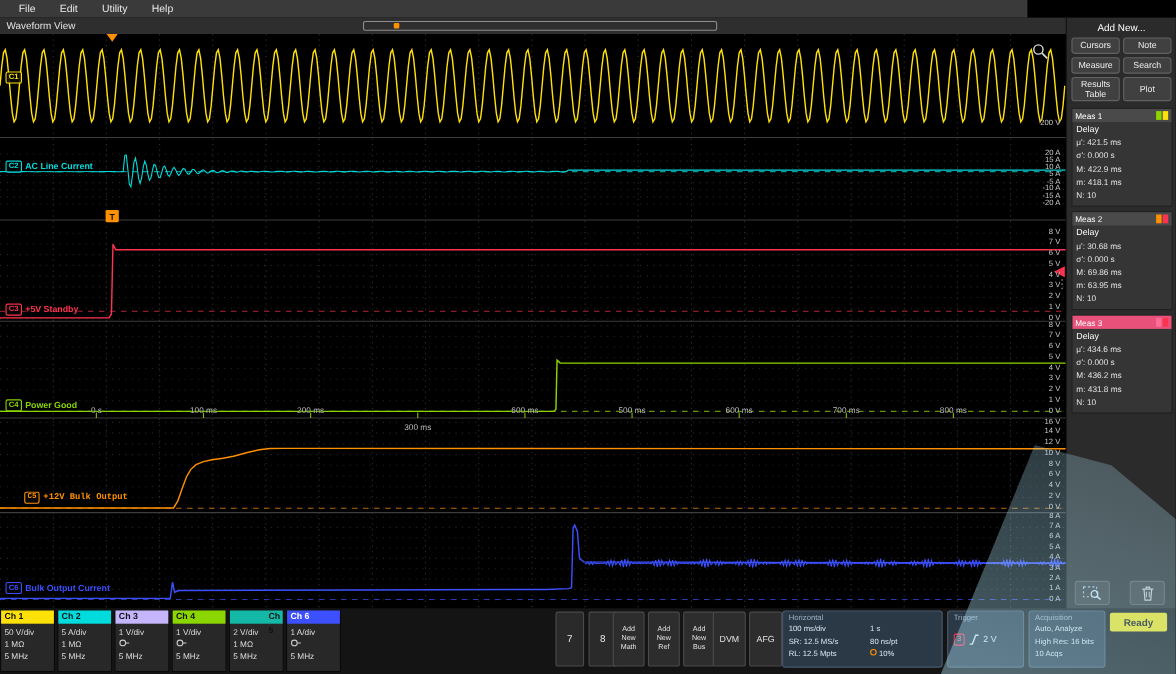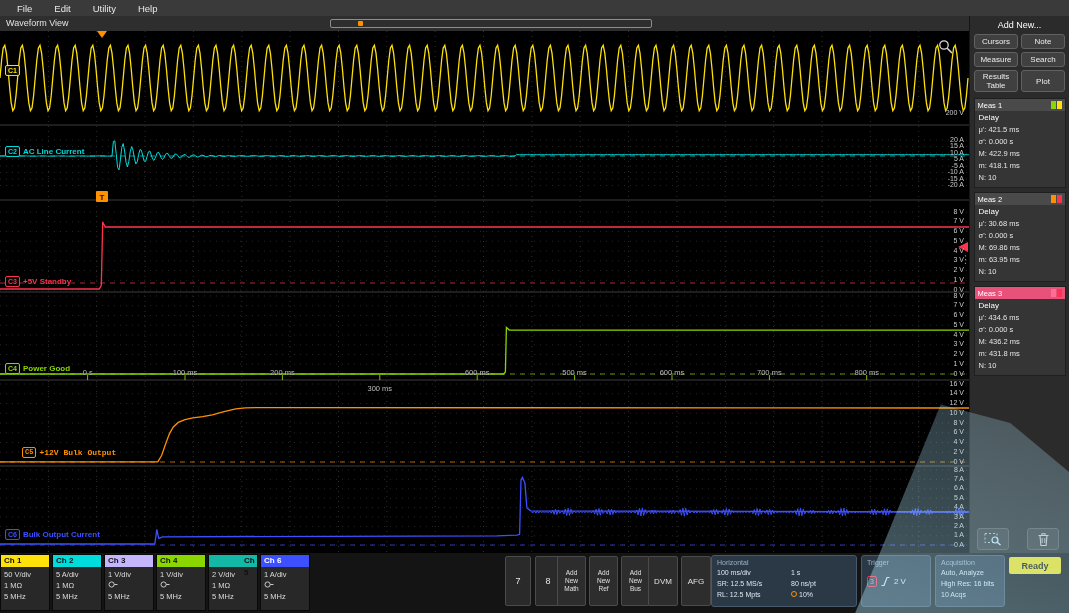--- a/index.html
+++ b/index.html
@@ -1,19 +1,19 @@
 <!DOCTYPE html>
 <html><head>
 <meta charset="utf-8">
 <style>
   html,body{margin:0;padding:0;background:#000;}
   body{width:1069px;height:613px;position:relative;overflow:hidden;
        font-family:"Liberation Sans",sans-serif;}
   .abs{position:absolute;}
-  #menubar{left:0;top:0;width:1069px;height:16px;background:#3a3a3a;display:flex;align-items:center;
+  #menubar{left:0;top:0;width:934px;height:16px;background:#3a3a3a;display:flex;align-items:center;
            color:#e8e8e8;font-size:9.5px;padding-left:6px;box-sizing:border-box;}
   .menu-item{padding:0 11px;cursor:default;}
   #topstrip{left:0;top:16px;width:969px;height:15px;background:#2e2e2e;}
   #view-tab{position:absolute;left:6px;top:2px;font-size:9px;color:#e3e3e3;}
   #minimap{position:absolute;left:330px;top:3px;width:322px;height:9px;border:1px solid #8d8d8d;border-radius:2px;box-sizing:border-box;}
   #minimap-marker{position:absolute;left:27px;top:1px;width:5px;height:5px;background:#ff9000;border-radius:1px;}
   #plot{left:0;top:31px;width:969px;height:522px;background:#000;overflow:hidden;}
   #wavesvg{position:absolute;left:0;top:0;}
   .scale-label{position:absolute;left:930px;width:34px;text-align:right;font-size:7px;color:#c9c9c9;
                text-shadow:0 0 2px #000;pointer-events:none;}

